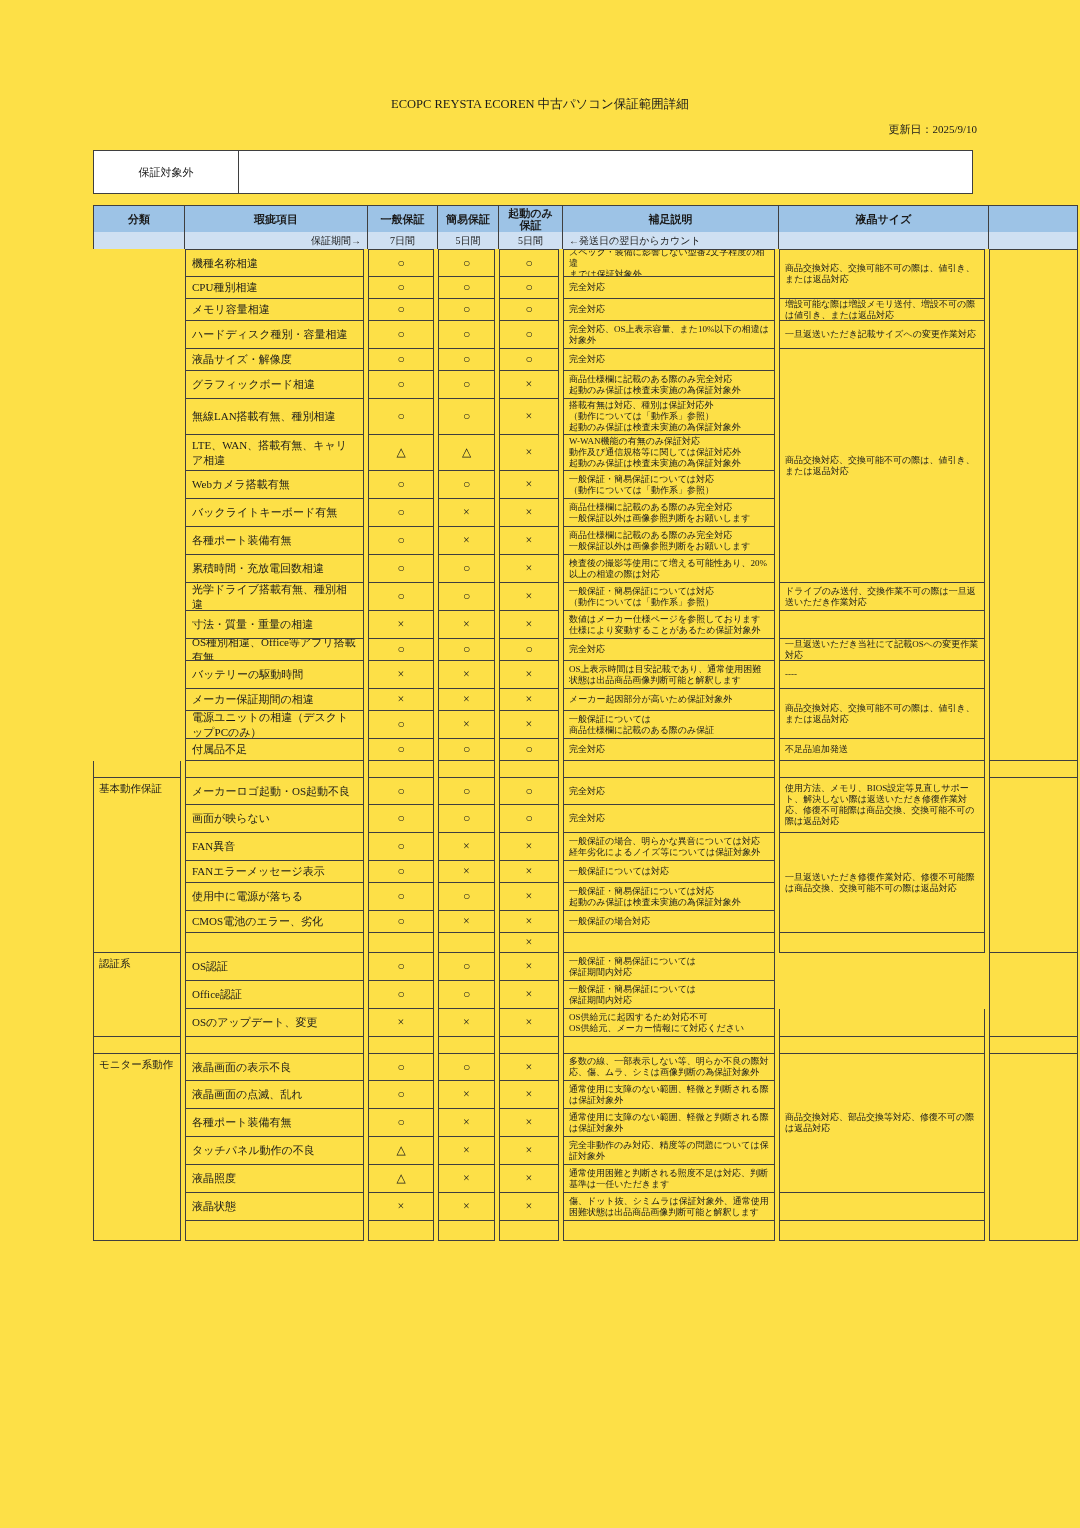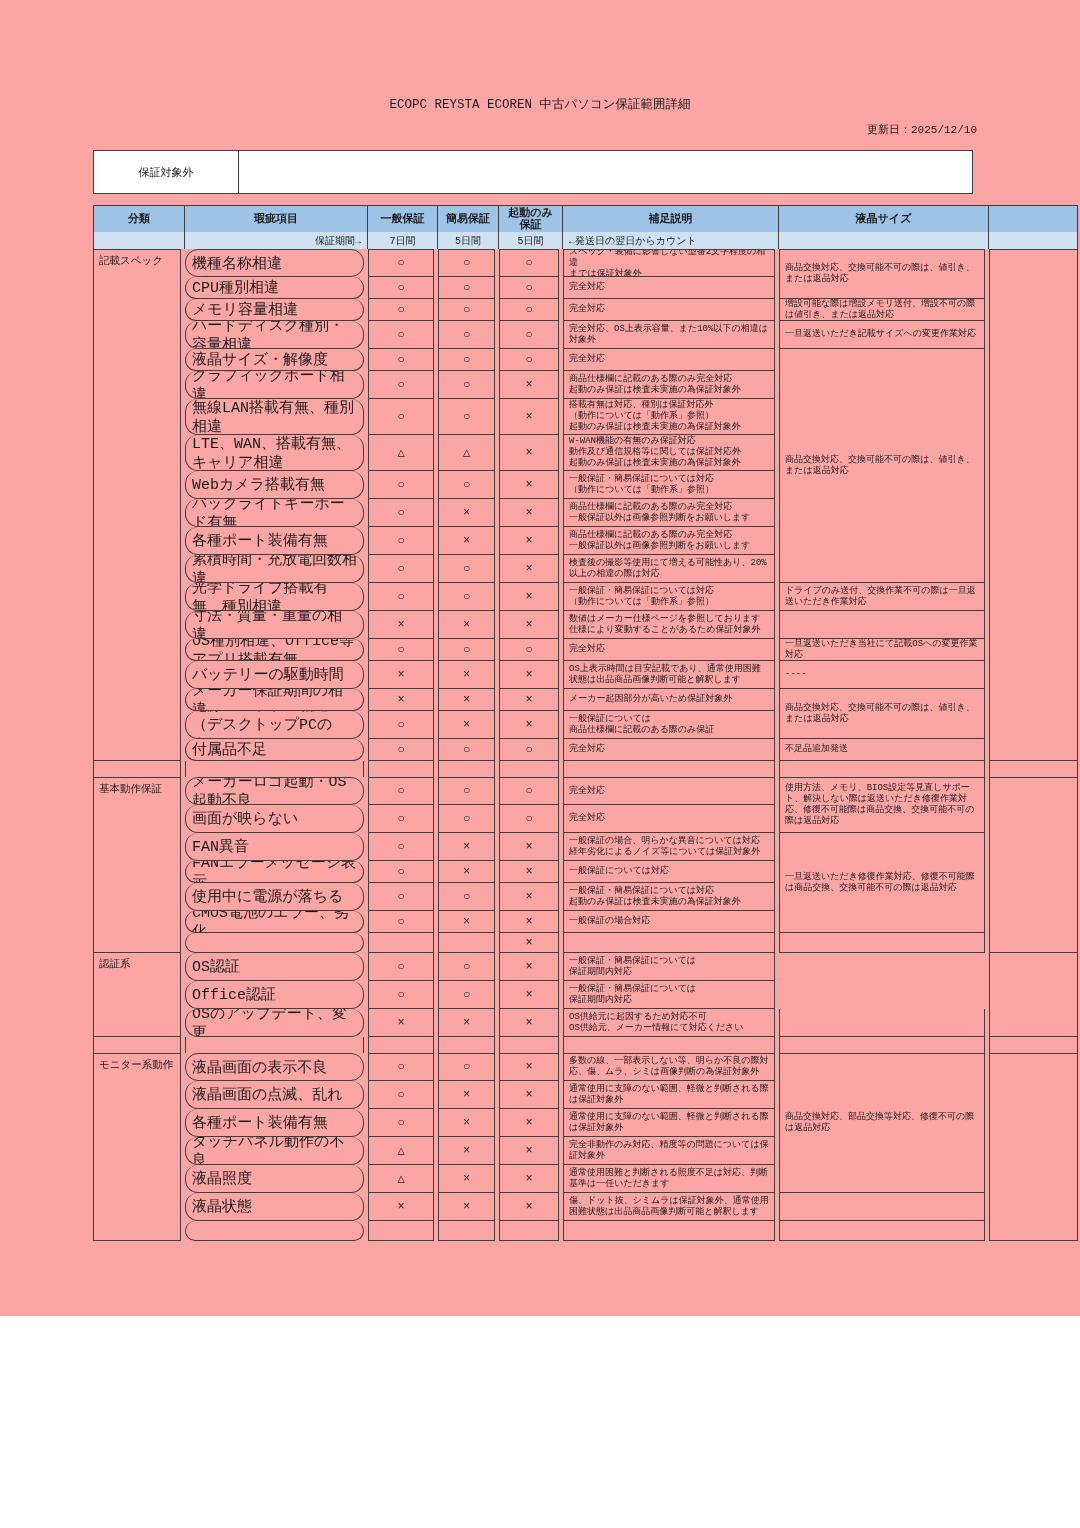--- a/index.html
+++ b/index.html
@@ -1,17 +1,17 @@
 <!DOCTYPE html>
 <html><head>
 <meta charset="utf-8">
 <style>
   html,body{margin:0;padding:0;background:#fff;}
-  .page{position:relative;width:1080px;height:1316px;background:#fca5a5;overflow:hidden;
-        font-family:Liberation Mono, monospace;color:#1a1a1a;}
+  .page{position:relative;width:1080px;height:1528px;background:#fde047;overflow:hidden;
+        font-family:Liberation Serif, serif;color:#1a1a1a;}
   .title{position:absolute;top:96px;left:0;width:1080px;text-align:center;font-size:12.5px;}
   .legend{position:absolute;top:122px;left:94px;font-size:11px;font-weight:bold;}
   .updated{position:absolute;top:122px;right:103px;font-size:11px;}
   .excl{position:absolute;top:150px;left:93px;width:880px;height:44px;border:1.5px solid #3f3f3f;
         display:flex;box-sizing:border-box;background:#fff;}
   .excl-label{width:144px;border-right:1px solid #3f3f3f;display:flex;align-items:center;
         justify-content:center;font-size:11px;flex:0 0 144px;}
   .excl-text{flex:1;padding:2px 8px;font-size:10px;line-height:12.5px;white-space:pre-line;
         display:flex;align-items:center;}
   .tablewrap{position:absolute;top:205px;left:93px;width:985px;}
@@ -28,31 +28,31 @@
   .bodygrid{display:grid;column-gap:4px;
     grid-template-columns:88px 179px 66px 57px 60px 212px 206px 89px;
     grid-template-rows:28px 22px 22px 28px 22px 28px 36px 36px 28px 28px 28px 28px 28px 28px 22px 28px 22px 28px 22px 16px 28px 28px 28px 22px 28px 22px 20px 28px 28px 28px 16px 28px 28px 28px 28px 28px 28px 20px;}
   .c{border-left:1px solid #3f3f3f;border-right:1px solid #3f3f3f;display:flex;align-items:center;
      box-sizing:border-box;overflow:hidden;min-width:0;}
   .bb{border-bottom:1px solid #3f3f3f;}
   .tt{border-top:1px solid #3f3f3f;}
   .k1{grid-column:1}.k2{grid-column:2}.k3{grid-column:3}.k4{grid-column:4}
   .k5{grid-column:5}.k6{grid-column:6}.k7{grid-column:7}.k8{grid-column:8}
   .cat{align-items:flex-start;padding:4px 5px;font-size:10.5px;}
-  .item{padding:0 6px;font-size:15px;border-radius:13px;}
+  .item{padding:0 6px;font-size:11px;}
   .sym{justify-content:center;font-size:12px;}
   .txt{padding:1px 5px;font-size:9px;line-height:11px;white-space:pre-line;}
 </style>
 </head>
 <body>
 
 <div class="page">
 
   <div class="title">ECOPC REYSTA ECOREN 中古パソコン保証範囲詳細</div>
-  <div class="updated">更新日：2025/12/10</div>
+  <div class="updated">更新日：2025/9/10</div>
 
   <div class="excl">
     <div class="excl-label">保証対象外</div>
   </div>
 
   <div class="tablewrap">
 
     <div class="headgrid">
       <div class="hA first">分類</div>
       <div class="hA">瑕疵項目</div>
@@ -70,21 +70,20 @@
       <div class="hB">7日間</div>
       <div class="hB">5日間</div>
       <div class="hB">5日間</div>
       <div class="hB left">←発送日の翌日からカウント</div>
       <div class="hB"></div>
       <div class="hB"></div>
     </div>
 
     <div class="bodygrid">
 
-      <div class="c tt bb cat k1" style="grid-row:1/span 19">記載スペック</div>
       <div class="c tt bb cat k1" style="grid-row:21/span 7">基本動作保証</div>
       <div class="c bb cat k1" style="grid-row:28/span 3">認証系</div>
       <div class="c tt bb cat k1" style="grid-row:32/span 7">モニター系動作</div>
 
       <div class="c tt bb k8" style="grid-row:1/span 19"></div>
       <div class="c tt bb k8" style="grid-row:21/span 7"></div>
       <div class="c bb k8" style="grid-row:28/span 3"></div>
       <div class="c tt bb k8" style="grid-row:32/span 7"></div>
 
       <div class="c tt bb item k2" style="grid-row:1">機種名称相違</div>

